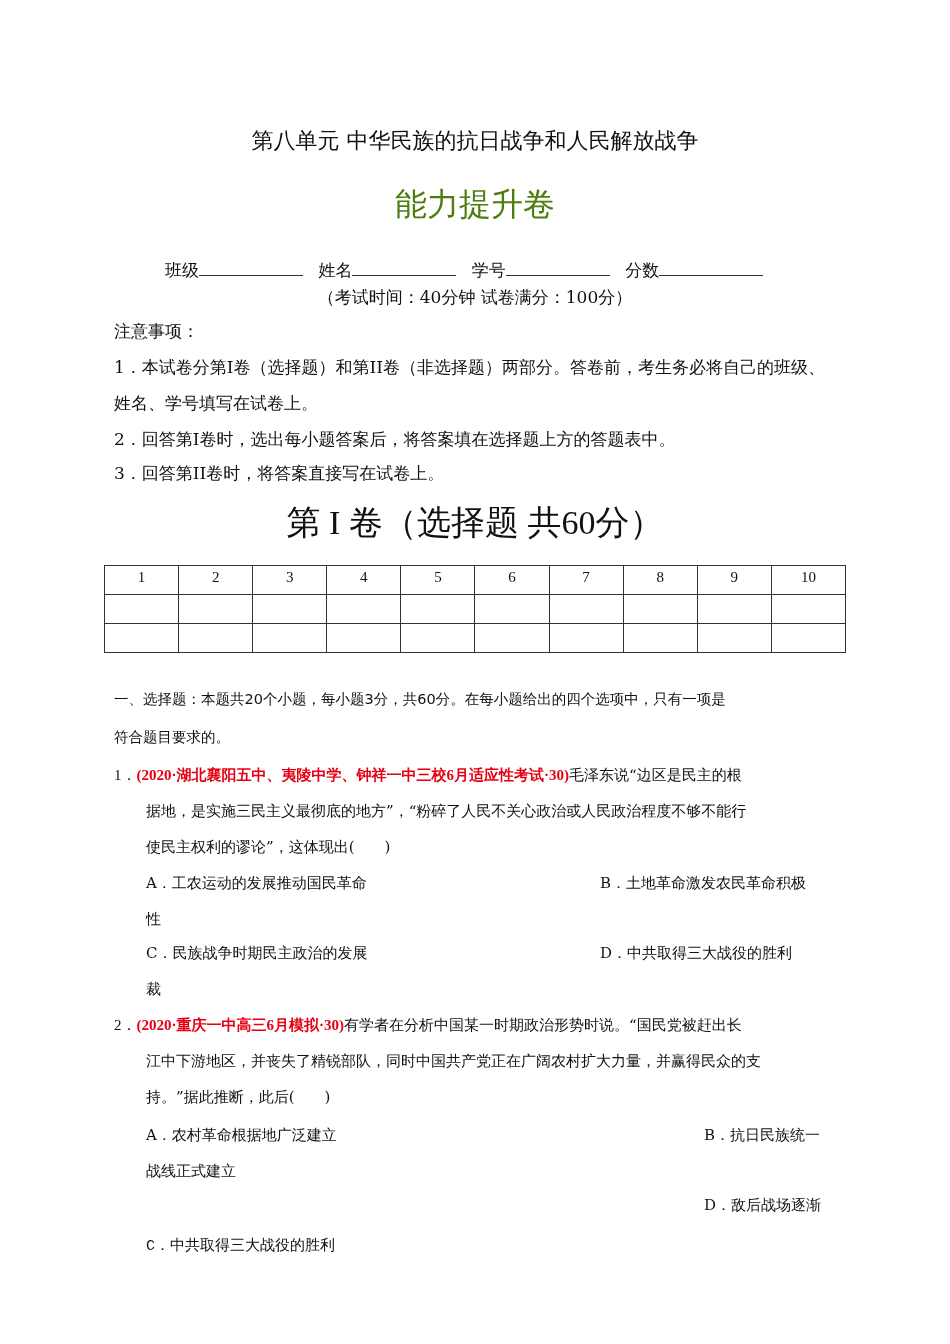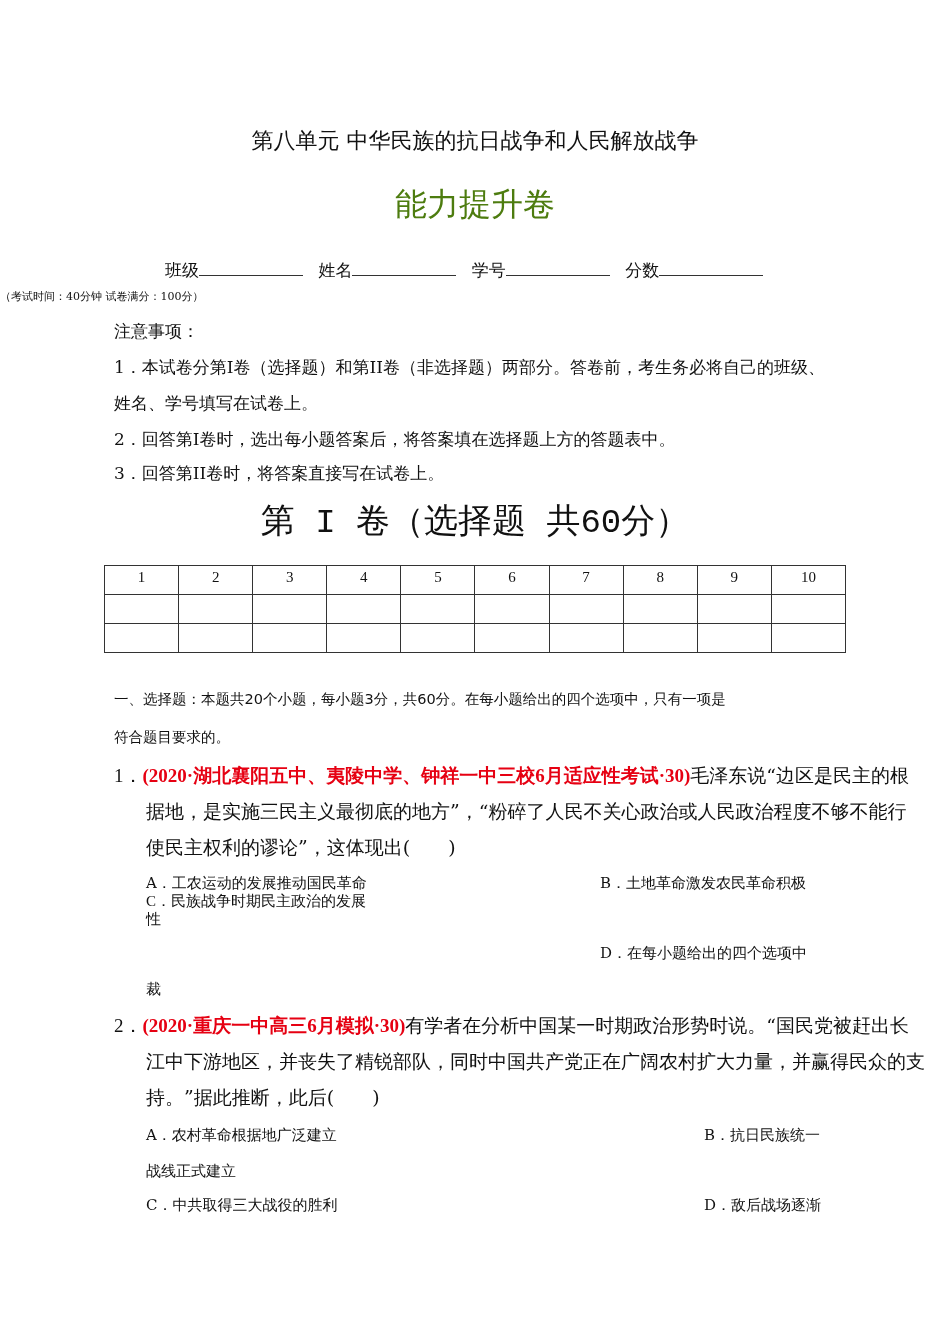--- a/index.html
+++ b/index.html
@@ -22,47 +22,47 @@
     .info-row {
       top: 256px; left: 165px; width: 640px;
       font-size: 17px; line-height: 28px; white-space: nowrap;
     }
     .info-row .field { display: inline-block; margin-right: 10px; }
     .info-row .line {
       display: inline-block; width: 104px; border-bottom: 1px solid #333;
       height: 19px; vertical-align: baseline;
     }
     .exam-meta {
-      top: 286px; left: 0; width: 950px; 
-      font-size: 11px; line-height: 22px;
+      top: 286px; left: 0; width: 950px; text-align: center;
+      font-size: 17px; line-height: 22px;
     }
     .notes { left: 114px; width: 730px; font-size: 17px; }
     .note-line { position: absolute; left: 0; white-space: nowrap; line-height: 22px; }
     .section-title {
       top: 500px; left: 0; width: 950px; text-align: center;
-      font-family: Liberation Mono, monospace;
+      font-family: Liberation Serif, serif;
       font-size: 34px; line-height: 46px; color: #111;
     }
     .answer-table {
       top: 565px; left: 104px; width: 742px;
       border-collapse: collapse; table-layout: fixed;
     }
     .answer-table td {
       border: 1px solid #333; height: 28px; padding: 0;
       text-align: center; vertical-align: top;
       font-family: "Liberation Serif", serif; font-size: 15px; line-height: 22px;
     }
     .part-heading {
       left: 114px; width: 730px;
       font-family: "DejaVu Sans", "Liberation Sans", sans-serif;
       font-size: 14.5px; line-height: 22px; white-space: nowrap;
     }
     .q-line {
       position: absolute; white-space: nowrap;
-      font-size: 19px; line-height: 22px;
+      font-size: 15px; line-height: 22px;
     }
     .src {
       color: #e60012; font-weight: bold;
       font-family: "Liberation Serif", serif;
     }
     .q-num { font-family: "Liberation Serif", serif; }
     .opt { position: absolute; white-space: nowrap; font-size: 15px; line-height: 22px; }
   </style>
 </head>
 <body>
@@ -144,30 +144,30 @@
 <div class="abs" style="top:0; left:0; width:950px; height:0;">
   <div class="q-line" style="top:764px; left:114px;">
     <span class="q-num">1．</span><span class="src">(2020·湖北襄阳五中、夷陵中学、钟祥一中三校6月适应性考试·30)</span><span>毛泽东说“边区是民主的根</span>
   </div>
   <div class="q-line" style="top:800px; left:146px;">据地，是实施三民主义最彻底的地方”，“粉碎了人民不关心政治或人民政治程度不够不能行</div>
   <div class="q-line" style="top:836px; left:146px;">使民主权利的谬论”，这体现出(　　)</div>
 
   <div class="opt" style="top:872px; left:146px;text-align:right;">A．工农运动的发展推动国民革命</div>
   <div class="opt" style="top:872px; left:600px;">B．土地革命激发农民革命积极</div>
   <div class="opt" style="top:908px; left:146px;">性</div>
-  <div class="opt" style="top:890px; left:146px;font-family:Liberation Serif, serif;">C．民族战争时期民主政治的发展</div>
-  <div class="opt" style="top:942px; left:600px;">D．在每小题给出的四个选项中</div>
+  <div class="opt" style="top:942px; left:146px;">C．民族战争时期民主政治的发展</div>
+  <div class="opt" style="top:942px; left:600px;">D．中共取得三大战役的胜利</div>
   <div class="opt" style="top:978px; left:146px;">裁</div>
 </div>
 
 <div class="abs" style="top:0; left:0; width:950px; height:0;">
   <div class="q-line" style="top:1014px; left:114px;">
     <span class="q-num">2．</span><span class="src">(2020·重庆一中高三6月模拟·30)</span><span>有学者在分析中国某一时期政治形势时说。“国民党被赶出长</span>
   </div>
   <div class="q-line" style="top:1050px; left:146px;">江中下游地区，并丧失了精锐部队，同时中国共产党正在广阔农村扩大力量，并赢得民众的支</div>
   <div class="q-line" style="top:1086px; left:146px;">持。”据此推断，此后(　　)</div>
 
   <div class="opt" style="top:1124px; left:146px;">A．农村革命根据地广泛建立</div>
   <div class="opt" style="top:1124px; left:704px;">B．抗日民族统一</div>
   <div class="opt" style="top:1160px; left:146px;">战线正式建立</div>
-  <div class="opt" style="top:1194px; left:146px;">C．中共取得三大战役的胜利</div>
+  <div class="opt" style="top:1236px; left:146px;font-family:Liberation Mono, monospace;">C．中共取得三大战役的胜利</div>
   <div class="opt" style="top:1194px; left:704px;">D．敌后战场逐渐</div>
 </div>
 
 </body></html>

